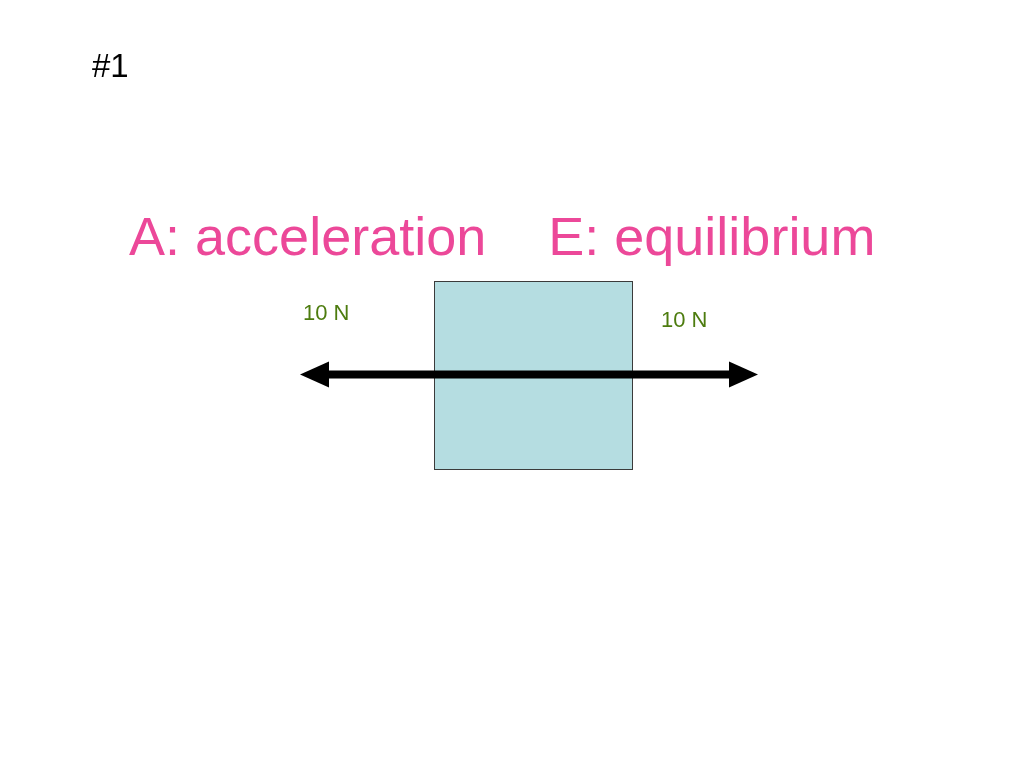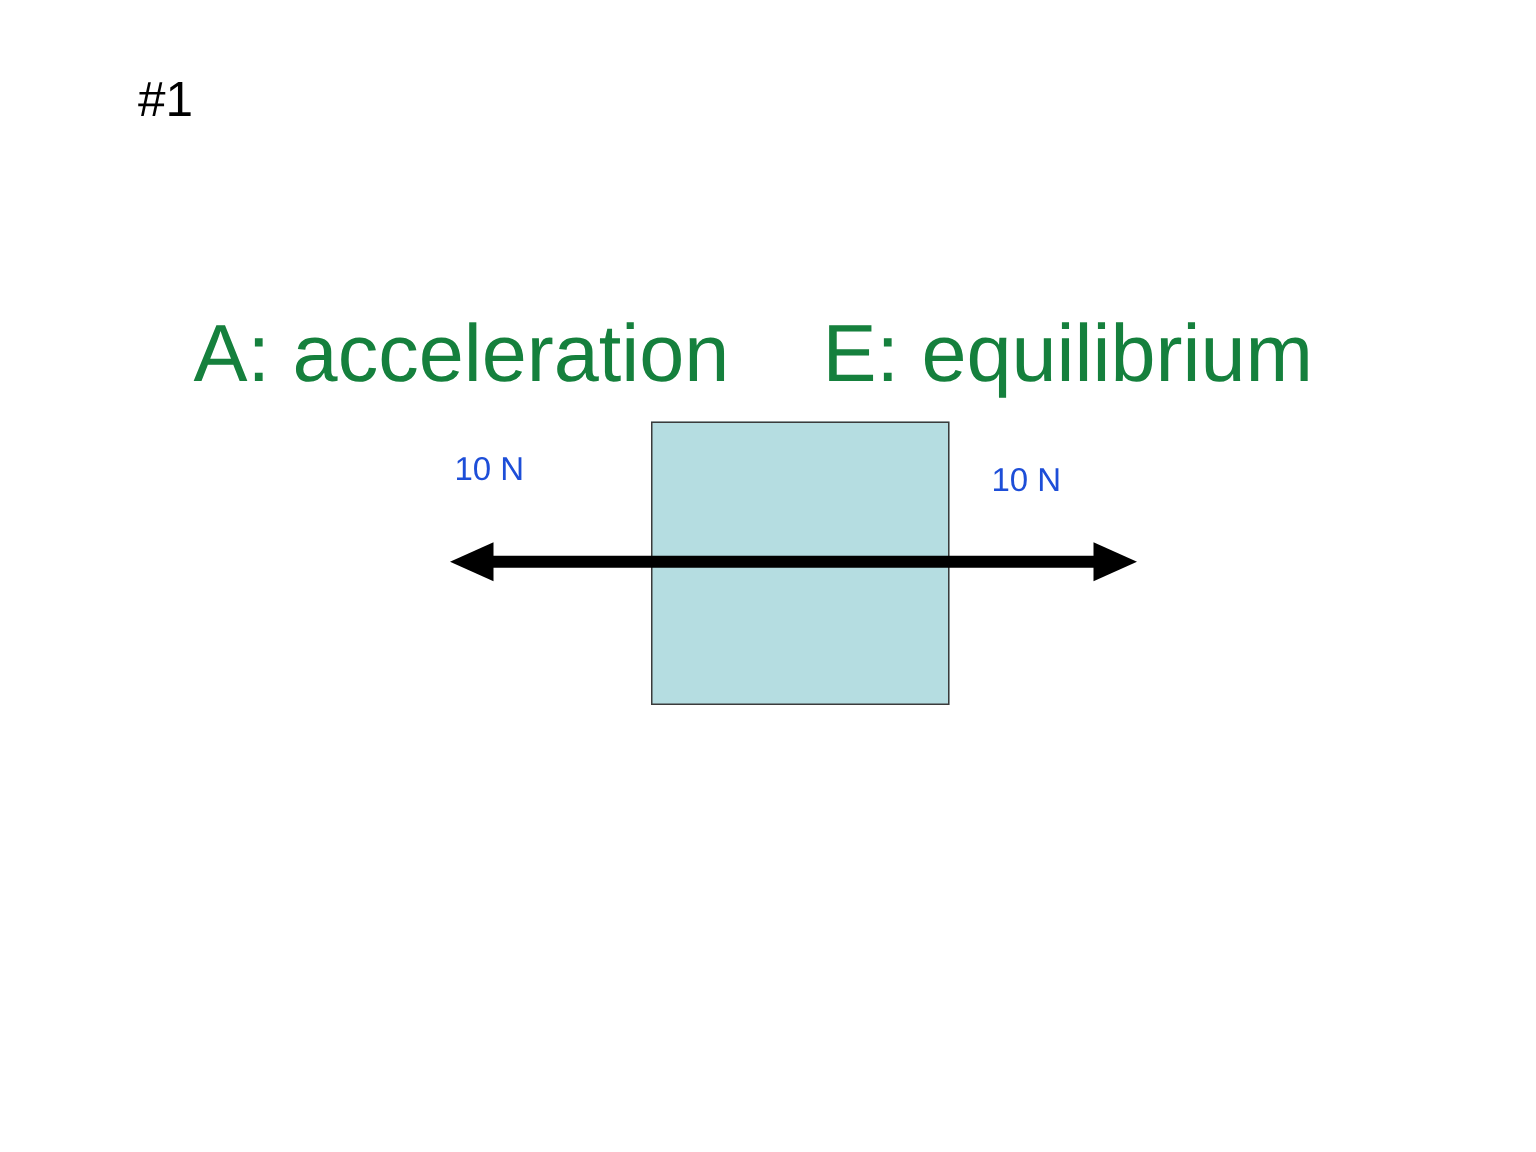--- a/index.html
+++ b/index.html
@@ -39,21 +39,21 @@
 
   
   .answer-line {
     position: absolute;
     left: 72px;
     top: 152px;
     width: 900px;
     font-size: 54px;
     line-height: 1.04;
     font-weight: 400;
-    color: #15803d;
+    color: #ec4899;
     white-space: pre;
     font-stretch: condensed;
   }
   .answer-choice {
     display: inline;
   }
   .answer-gap {
     display: inline-block;
     width: 62px;
   }
@@ -94,21 +94,21 @@
     height: 30px;
     overflow: visible;
   }
 
   
   .force-label {
     position: absolute;
     font-size: 22px;
     line-height: 1;
     font-weight: 400;
-    color: #1d4ed8;
+    color: #4d7c0f;
     white-space: pre;
   }
   .force-label--left {
     left: 303px;
     top: 302px;
   }
   .force-label--right {
     left: 661px;
     top: 309px;
   }

